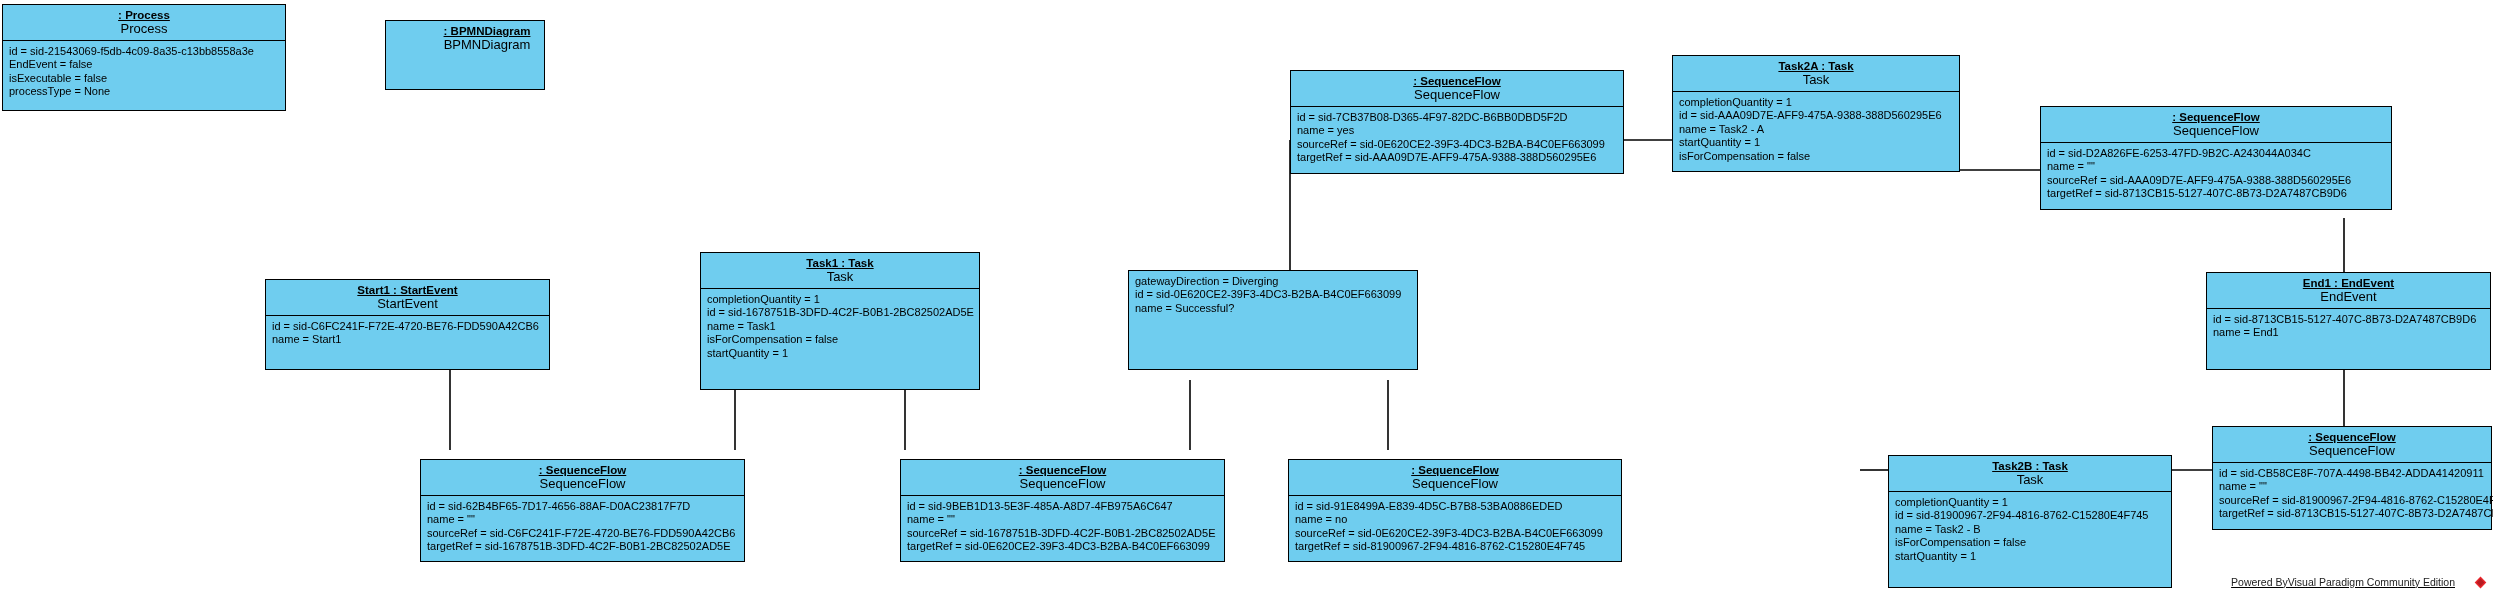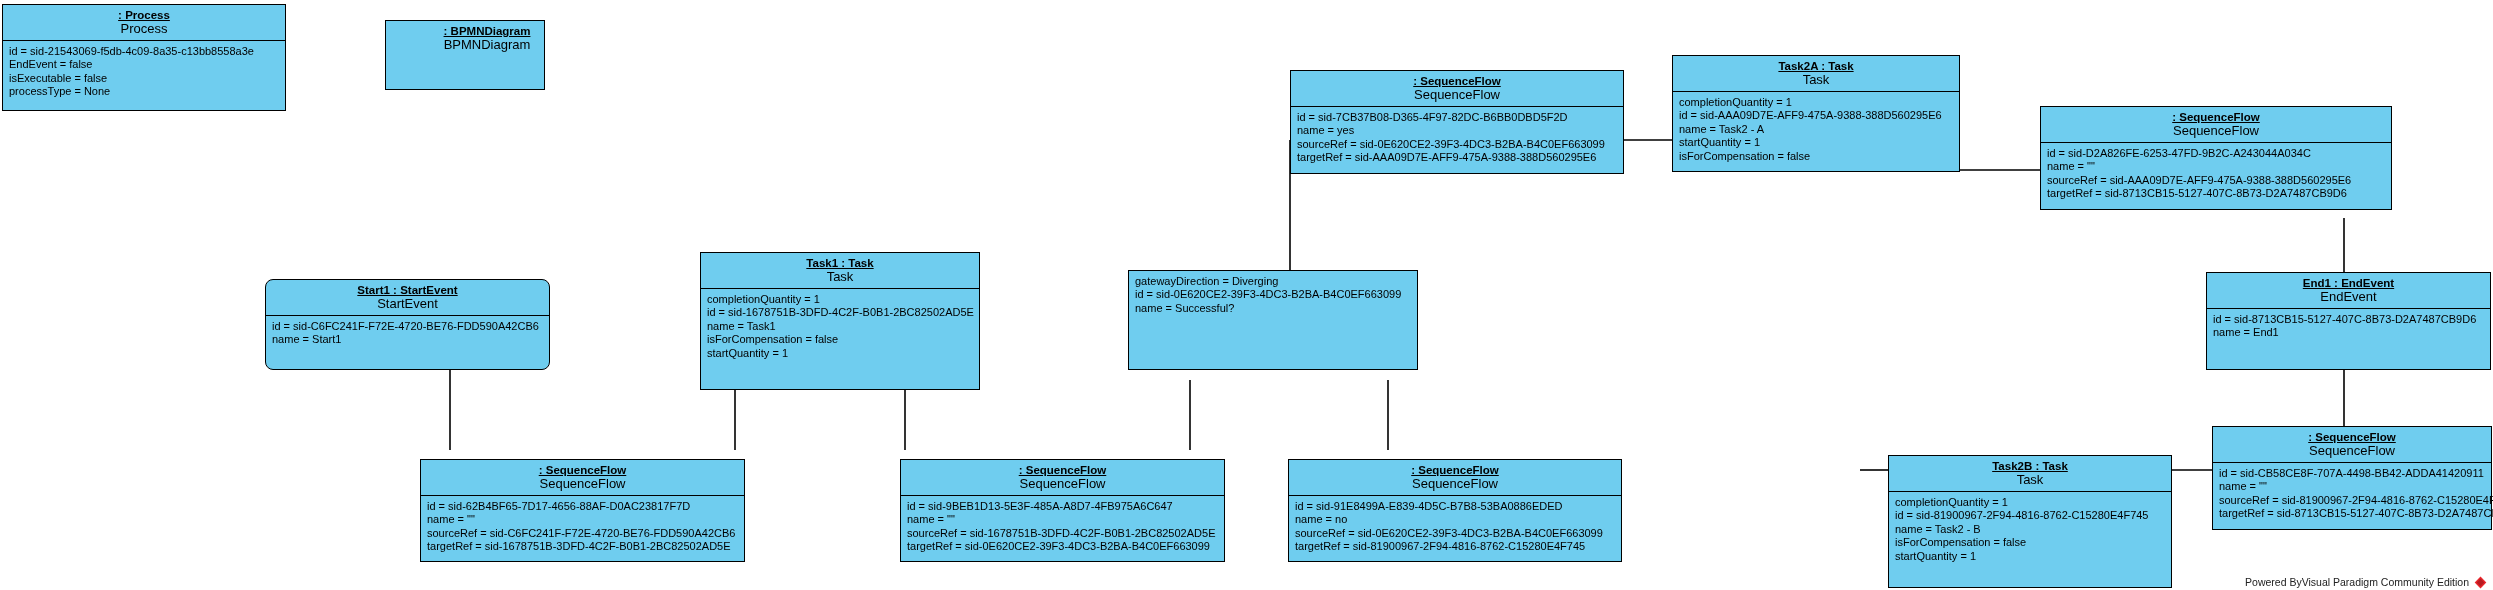--- a/index.html
+++ b/index.html
@@ -73,21 +73,22 @@
     white-space: nowrap;
   }
 
   
   #footer {
     position: absolute;
     right: 6px;
     bottom: 2px;
     display: flex;
     align-items: center;
-    gap: 5px;
+    gap: 19px;
+    text-decoration: underline;
   }
   #footer-text {
     font-size: 10.5px;
     color: #222222;
     white-space: nowrap;
   }
   #footer-logo {
     width: 13px;
     height: 13px;
     position: relative;
@@ -180,21 +181,21 @@
       <div class="node-type">SequenceFlow</div>
     </div>
     <div class="node-body">
       <div class="attr">id = sid-D2A826FE-6253-47FD-9B2C-A243044A034C</div>
       <div class="attr">name = ""</div>
       <div class="attr">sourceRef = sid-AAA09D7E-AFF9-475A-9388-388D560295E6</div>
       <div class="attr">targetRef = sid-8713CB15-5127-407C-8B73-D2A7487CB9D6</div>
     </div>
   </div>
 
-  <div class="node" style="left:265px; top:279px; width:285px; height:91px;border-radius:8px;">
+  <div class="node" style="left:265px; top:279px; width:285px; height:91px;">
     <div class="node-header">
       <div class="node-title">Start1 : StartEvent</div>
       <div class="node-type">StartEvent</div>
     </div>
     <div class="node-body">
       <div class="attr">id = sid-C6FC241F-F72E-4720-BE76-FDD590A42CB6</div>
       <div class="attr">name = Start1</div>
     </div>
   </div>
 

